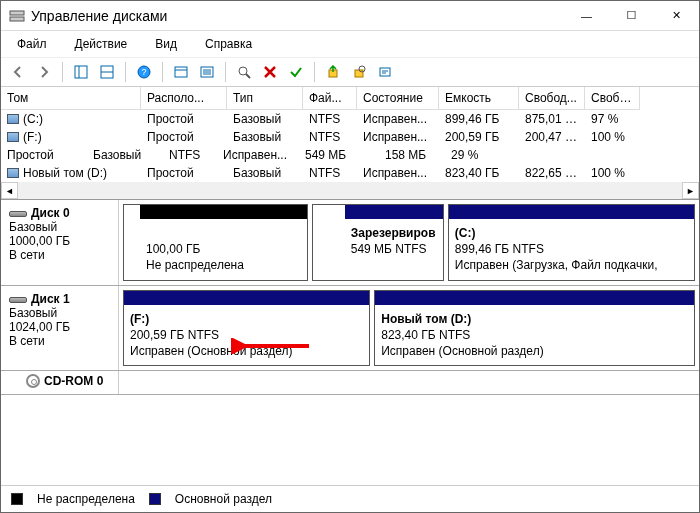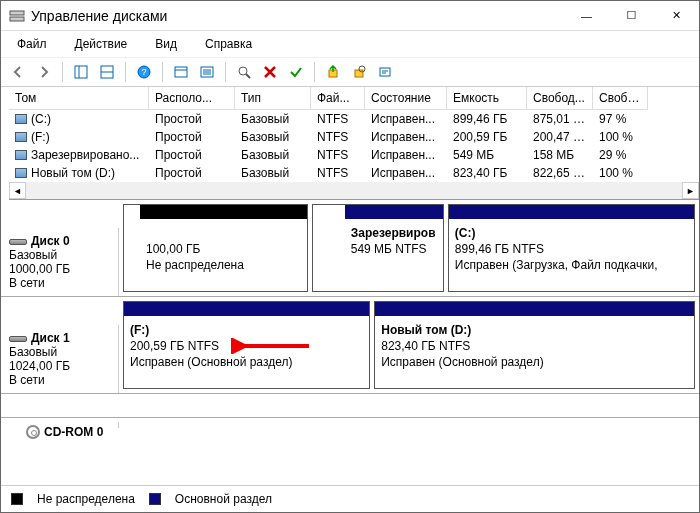--- a/index.html
+++ b/index.html
@@ -8,35 +8,35 @@
   .titlebar .app-icon { width: 16px; height: 16px; margin: 0 6px 0 8px; display: inline-flex; }
   .titlebar .title { flex: 1; font-size: 14px; color: #000; }
   .winbtns { display: flex; height: 100%; }
   .winbtn { width: 45px; height: 100%; display: flex; align-items: center; justify-content: center; font-family: "Segoe UI Symbol", sans-serif; font-size: 11px; }
   .menubar { display: flex; gap: 12px; padding: 4px 8px; border-bottom: 1px solid #eee; }
   .menubar span { padding: 2px 8px; }
   .toolbar { display: flex; align-items: center; gap: 4px; padding: 3px 6px; border-bottom: 1px solid #ccc; }
   .tbtn { width: 22px; height: 22px; display: flex; align-items: center; justify-content: center; border: 1px solid transparent; }
   .tsep { width: 1px; height: 20px; background: #ccc; margin: 0 3px; }
   .content { flex: 1; display: flex; flex-direction: column; min-height: 0; }
-  .grid { border-bottom: 1px solid #999; display: flex; flex-direction: column; margin-left: 8px; }
+  .grid { border-bottom: 1px solid #999; display: flex; flex-direction: column; }
   .ghead, .grow { display: flex; }
   .ghead { background: #fff; }
   .ghead > div { padding: 4px 6px; border-right: 1px solid #ddd; border-bottom: 1px solid #ddd; white-space: nowrap; overflow: hidden; text-overflow: ellipsis; position: relative; }
   .grow > div { padding: 2px 6px; white-space: nowrap; overflow: hidden; text-overflow: ellipsis; }
   .c0 { width: 140px; } .c1 { width: 86px; } .c2 { width: 76px; }
   .c3 { width: 54px; } .c4 { width: 82px; } .c5 { width: 80px; }
   .c6 { width: 66px; } .c7 { width: 55px; }
   .volicon { width: 12px; height: 10px; background: linear-gradient(#9cc3e6,#6a9bd1); border: 1px solid #456; display: inline-block; vertical-align: -1px; margin-right: 4px; }
   .hscroll { height: 17px; background: #f0f0f0; display: flex; align-items: center; }
   .hscroll .arrow { width: 17px; height: 17px; background: #fff; border: 1px solid #ccc; display: flex; align-items:center; justify-content:center; font-size:9px; }
   .hscroll .track { flex:1; }
   .graphical { flex: 1; overflow: hidden; display: flex; flex-direction: column; }
   .diskrow { display: flex; border-bottom: 1px solid #aaa; }
-  .diskhead { width: 118px; padding: 6px 6px 6px 8px; background: #fff; border-right: 1px solid #ccc; margin-top: 28px; }
+  .diskhead { width: 118px; padding: 6px 6px 6px 8px; background: #fff; border-right: 1px solid #ccc; }
   .diskhead .dn { font-weight: bold; }
   .diskicon { width: 18px; height: 6px; background: linear-gradient(#bbb,#888); border:1px solid #555; border-radius: 2px; display:inline-block; margin-right:4px; }
   .cdicon { width:14px; height:14px; border-radius:50%; border:2px solid #888; display:inline-block; vertical-align:-3px; margin-right:4px; position:relative; }
   .cdicon::after { content:""; position:absolute; top:3px; left:3px; width:4px; height:4px; border-radius:50%; border:1px solid #888; }
   .partitions { flex: 1; display: flex; gap: 4px; padding: 4px; }
   .part { flex: 1; border: 1px solid #555; display: flex; flex-direction: column; }
   .partbar { height: 14px; }
   .black { background: #000; }
   .blue { background: #0a0a7a; }
   .partbody { padding: 6px; font-size: 12px; line-height: 1.35; }
@@ -182,21 +182,20 @@
           <div class="c0"><span class="volicon"></span>(F:)</div>
           <div class="c1">Простой</div>
           <div class="c2">Базовый</div>
           <div class="c3">NTFS</div>
           <div class="c4">Исправен...</div>
           <div class="c5">200,59 ГБ</div>
           <div class="c6">200,47 ГБ</div>
           <div class="c7">100 %</div>
         </div>
         <div class="grow">
-          <div class="c0"><span class="volicon"></span>Зарезервировано...</div>
           <div class="c1">Простой</div>
           <div class="c2">Базовый</div>
           <div class="c3">NTFS</div>
           <div class="c4">Исправен...</div>
           <div class="c5">549 МБ</div>
           <div class="c6">158 МБ</div>
           <div class="c7">29 %</div>
         </div>
         <div class="grow">
           <div class="c0"><span class="volicon"></span>Новый том (D:)</div>

